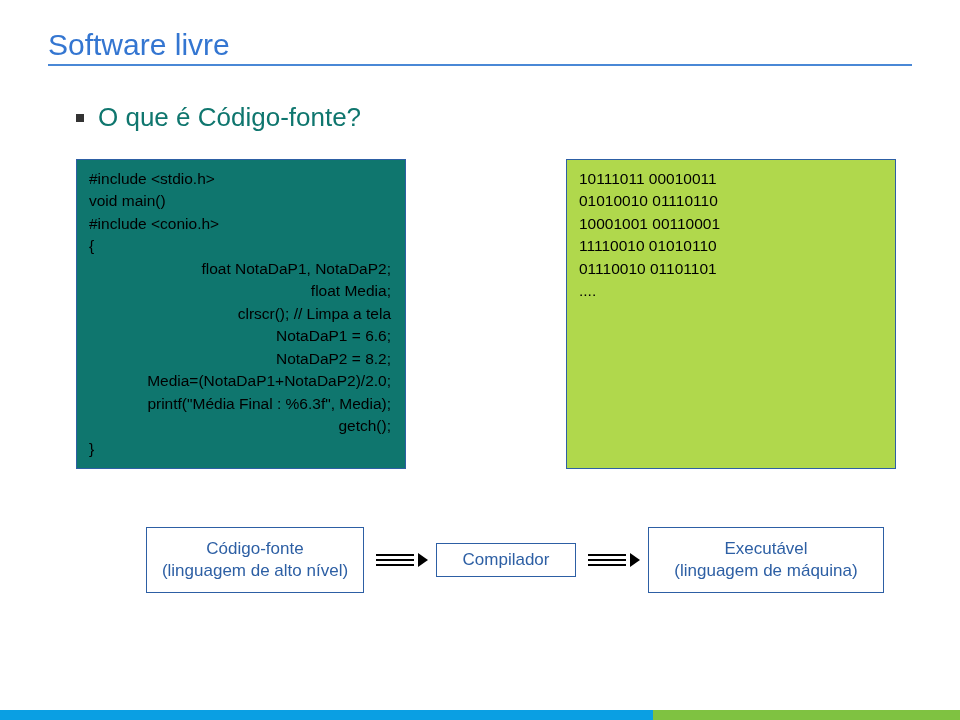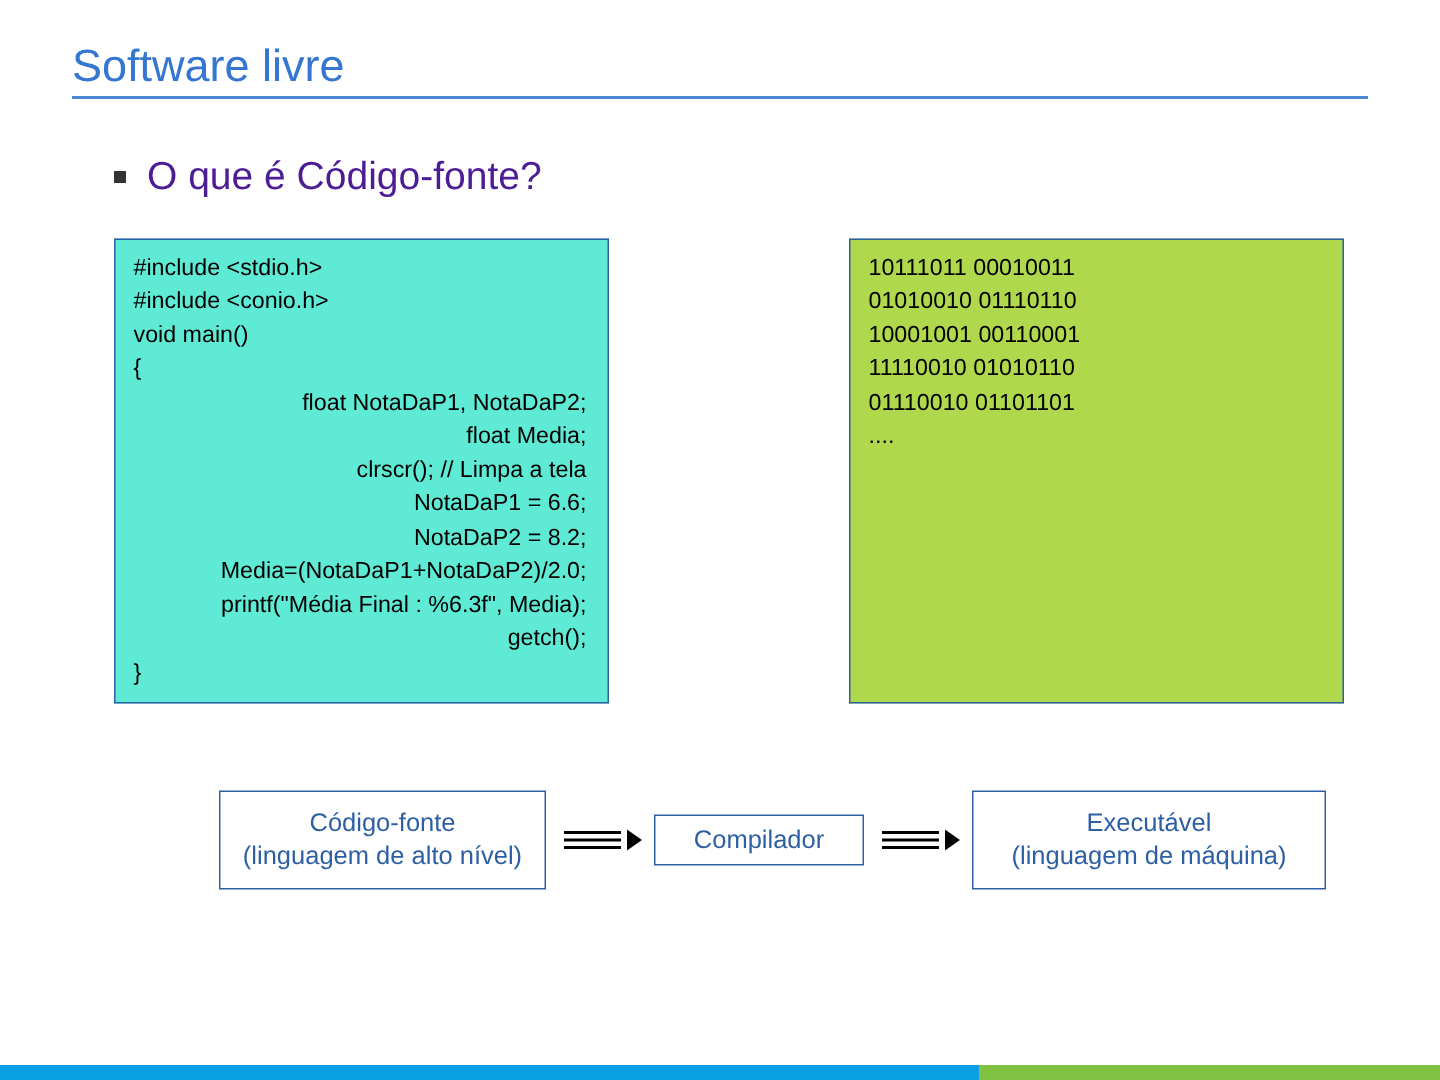--- a/index.html
+++ b/index.html
@@ -35,31 +35,31 @@
     padding-left: 28px;
   }
   .bullet {
     width: 8px;
     height: 8px;
     background: #333;
     margin-right: 14px;
   }
   .bullet-text {
     font-size: 26px;
-    color: #4c1d95;
+    color: #0f766e;
   }
   .top-row {
     display: flex;
     gap: 122px;
     padding-left: 28px;
     margin-bottom: 58px;
   }
   .code-box {
     border: 1.5px solid #2d5fa4;
-    background: #5eead4;
+    background: #0f766e;
     padding: 8px 14px 8px 12px;
     width: 330px;
     min-height: 270px;
   }
   .code-line {
     font-size: 15.5px;
     color: #000;
     line-height: 1.45;
     white-space: pre;
   }
@@ -135,22 +135,22 @@
   <div class="title-underline"></div>
 
   <div class="bullet-row">
     <div class="bullet"></div>
     <div class="bullet-text">O que é Código-fonte?</div>
   </div>
 
   <div class="top-row">
     <div class="code-box">
       <div class="code-line">#include &lt;stdio.h&gt;</div>
+      <div class="code-line">void main()</div>
       <div class="code-line">#include &lt;conio.h&gt;</div>
-      <div class="code-line">void main()</div>
       <div class="code-line">{</div>
       <div class="code-line code-indent">float NotaDaP1, NotaDaP2;</div>
       <div class="code-line code-indent">float Media;</div>
       <div class="code-line code-indent">clrscr(); // Limpa a tela</div>
       <div class="code-line code-indent">NotaDaP1 = 6.6;</div>
       <div class="code-line code-indent">NotaDaP2 = 8.2;</div>
       <div class="code-line code-indent">Media=(NotaDaP1+NotaDaP2)/2.0;</div>
       <div class="code-line code-indent">printf("Média Final : %6.3f", Media);</div>
       <div class="code-line code-indent">getch();</div>
       <div class="code-line">}</div>

